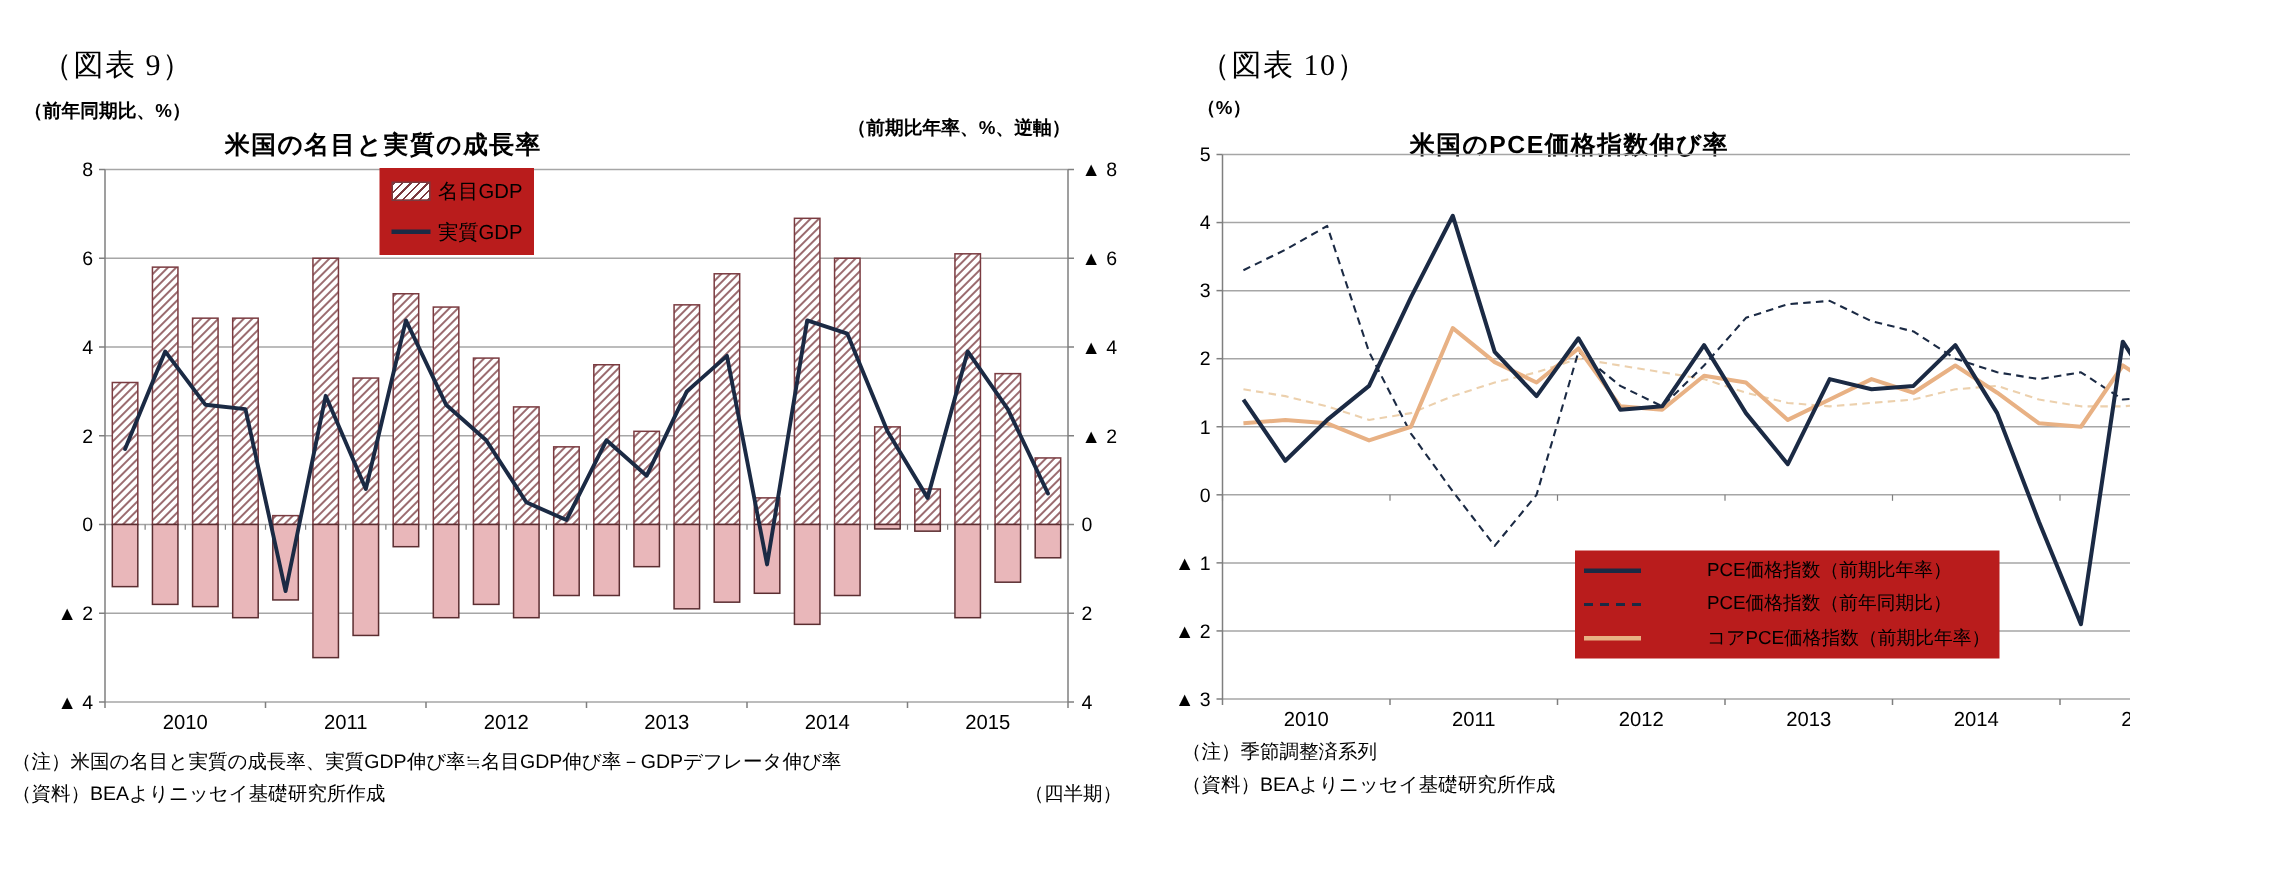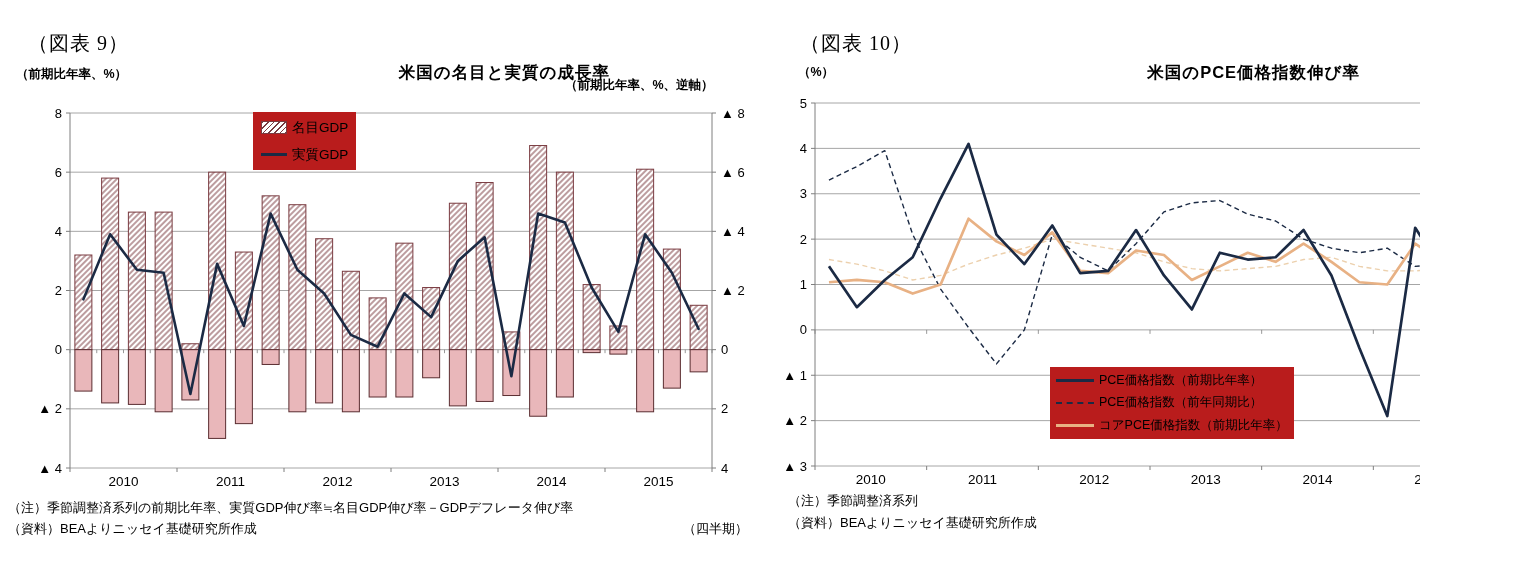--- a/index.html
+++ b/index.html
@@ -5,49 +5,49 @@
   :root{
     --maroon:#7a3b40; --maroon-dark:#5a2d30; --pink:#e9b7ba;
     --navy:#1b2a44; --tan:#e8b184; --tan-light:#ecd0ad;
     --grid:#a6a6a6; --axis:#7f7f7f;
   }
   html,body{margin:0;padding:0;background:#fff;}
   body{font-family:"Liberation Sans",sans-serif;color:#000;}
   .page{position:relative;width:1420px;height:583px;background:#fff;overflow:hidden;}
   .abs{position:absolute;}
   .fig-label{font-family:"Liberation Serif",serif;font-size:20px;letter-spacing:1px;}
-  .chart-title{font-size:16.5px;font-weight:bold;text-align:right;letter-spacing:1px;}
+  .chart-title{font-size:16.5px;font-weight:bold;text-align:left;letter-spacing:1px;margin-top:24px;}
   .axis-caption{font-size:12.5px;font-weight:bold;}
   .footnote{font-size:13px;white-space:nowrap;}
   svg{position:absolute;overflow:visible;}
   svg text{font-family:"Liberation Sans",sans-serif;fill:#000;}
   .legend{background:#b91c1c;display:flex;flex-direction:column;justify-content:flex-end;}
   .lrow{display:flex;align-items:center;}
   .legend1 .lrow{height:27px;}
-  .legend2 .lrow{height:22.5px;}
+  .legend2 .lrow{height:22.5px;gap:39px;}
   .sw{display:inline-block;margin-right:5px;flex:none;}
   .sw-hatch{width:24px;height:11px;border:1px solid var(--maroon);
     background:repeating-linear-gradient(135deg,var(--maroon) 0 1px,#fff 1px 4px);}
   .sw-pink{width:24px;height:11px;border:1px solid var(--maroon-dark);background:var(--pink);}
   .sw-navyline{width:26px;height:3px;background:var(--navy);}
   .sw-tanline{width:38px;height:3px;background:var(--tan);}
   .sw-navysolid{width:38px;height:3px;background:var(--navy);}
   .sw-navydash{width:38px;height:0;border-top:2px dashed var(--navy);}
   .sw-tandash{width:38px;height:0;border-top:2px dashed var(--tan-light);}
   .legend1 .ltext{font-size:13.5px;font-weight:500;}
   .legend2 .ltext{font-size:12.5px;font-weight:500;white-space:nowrap;}
 </style>
 </head>
 <body>
 
 <div class="page">
 
   <section>
     <div class="abs fig-label" style="left:28px;top:30px;">（図表 9）</div>
-    <div class="abs axis-caption" style="left:16px;top:66px;">（前期比年率、%）</div>
+    <div class="abs axis-caption" style="left:16px;top:66px;">（前年同期比、%）</div>
     <div class="abs chart-title" style="left:150px;top:62px;width:460px;">米国の名目と実質の成長率</div>
     <div class="abs axis-caption" style="left:565px;top:77px;width:180px;text-align:left;">（前期比年率、%、逆軸）</div>
 
     <svg id="chart1" style="left:0;top:95px;" width="760" height="405" viewBox="0 0 760 405">
         <defs>
           <pattern id="hatch" width="4" height="4" patternUnits="userSpaceOnUse" patternTransform="rotate(45)">
             <rect x="0" y="0" width="4" height="4" fill="#fff"></rect>
             <line x1="2" y1="0" x2="2" y2="4" stroke="#7a3b40" stroke-width="1"></line>
           </pattern>
         </defs>
@@ -191,21 +191,21 @@
       <div class="lrow">
         <span class="sw sw-hatch"></span>
         <span class="ltext">名目GDP</span>
       </div>
       <div class="lrow">
         <span class="sw sw-navyline"></span>
         <span class="ltext">実質GDP</span>
       </div>
     </div>
 
-    <div class="abs footnote" style="left:8px;top:499px;">（注）季節調整済系列の前期比年率、実質GDP伸び率≒名目GDP伸び率－GDPデフレータ伸び率</div>
+    <div class="abs footnote" style="left:8px;top:499px;">（注）米国の名目と実質の成長率、実質GDP伸び率≒名目GDP伸び率－GDPデフレータ伸び率</div>
     <div class="abs footnote" style="left:8px;top:520px;">（資料）BEAよりニッセイ基礎研究所作成</div>
     <div class="abs footnote" style="left:640px;top:520px;width:108px;text-align:right;">（四半期）</div>
   </section>
 
   <section>
     <div class="abs fig-label" style="left:800px;top:30px;">（図表 10）</div>
     <div class="abs axis-caption" style="left:798px;top:64px;">（%）</div>
     <div class="abs chart-title" style="left:940px;top:62px;width:420px;">米国のPCE価格指数伸び率</div>
 
     <svg id="chart2" style="left:790px;top:95px;" width="733" height="405" viewBox="0 0 733 405">

